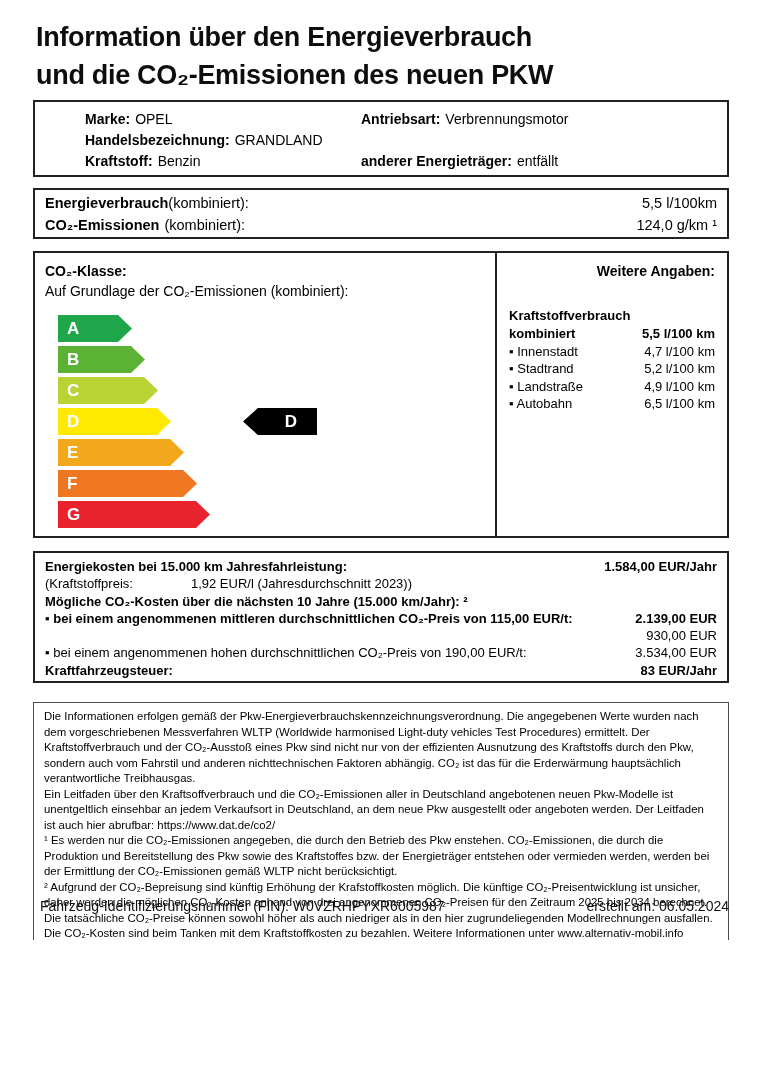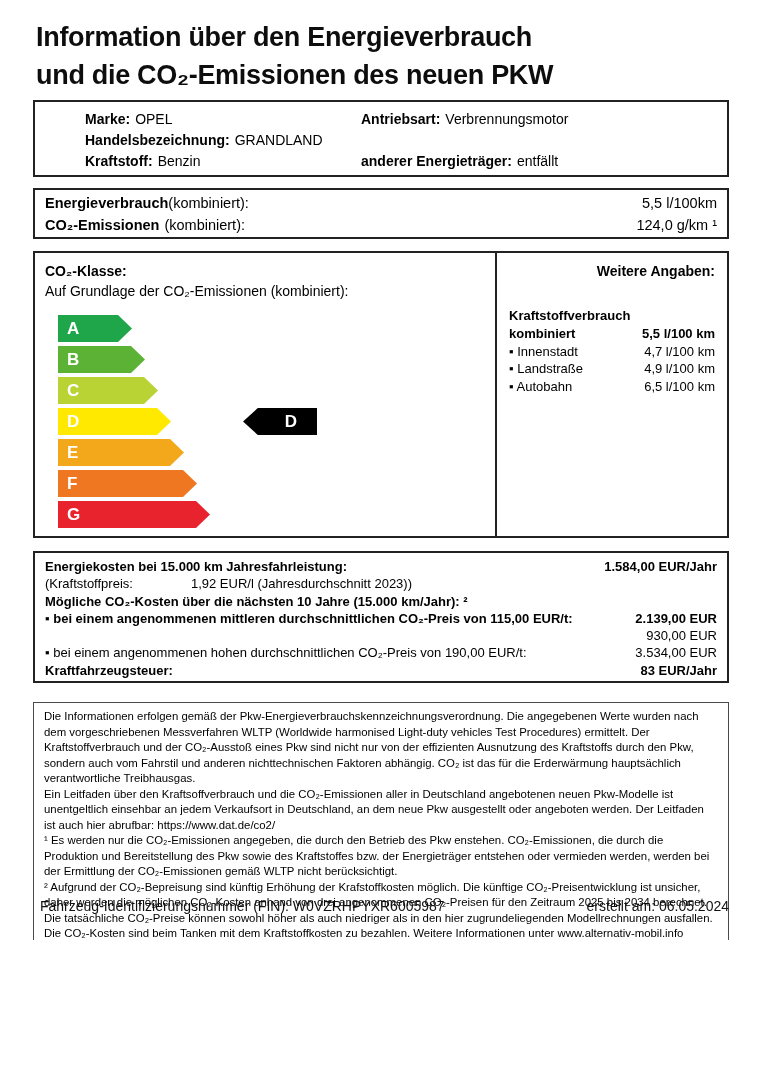--- a/index.html
+++ b/index.html
@@ -172,20 +172,24 @@
       <div class="wa-fuel-heading">Kraftstoffverbrauch</div>
       <div class="wa-row bold">
         <span>kombiniert</span>
         <span class="wa-value">5,5 l/100 km</span>
       </div>
       <div class="wa-row">
         <span>▪ Innenstadt</span>
         <span class="wa-value">4,7 l/100 km</span>
       </div>
       <div class="wa-row">
+        <span>▪ Stadtrand</span>
+        <span class="wa-value">5,2 l/100 km</span>
+      </div>
+      <div class="wa-row">
         <span>▪ Landstraße</span>
         <span class="wa-value">4,9 l/100 km</span>
       </div>
       <div class="wa-row">
         <span>▪ Autobahn</span>
         <span class="wa-value">6,5 l/100 km</span>
       </div>
     </div>
   </div>
 

